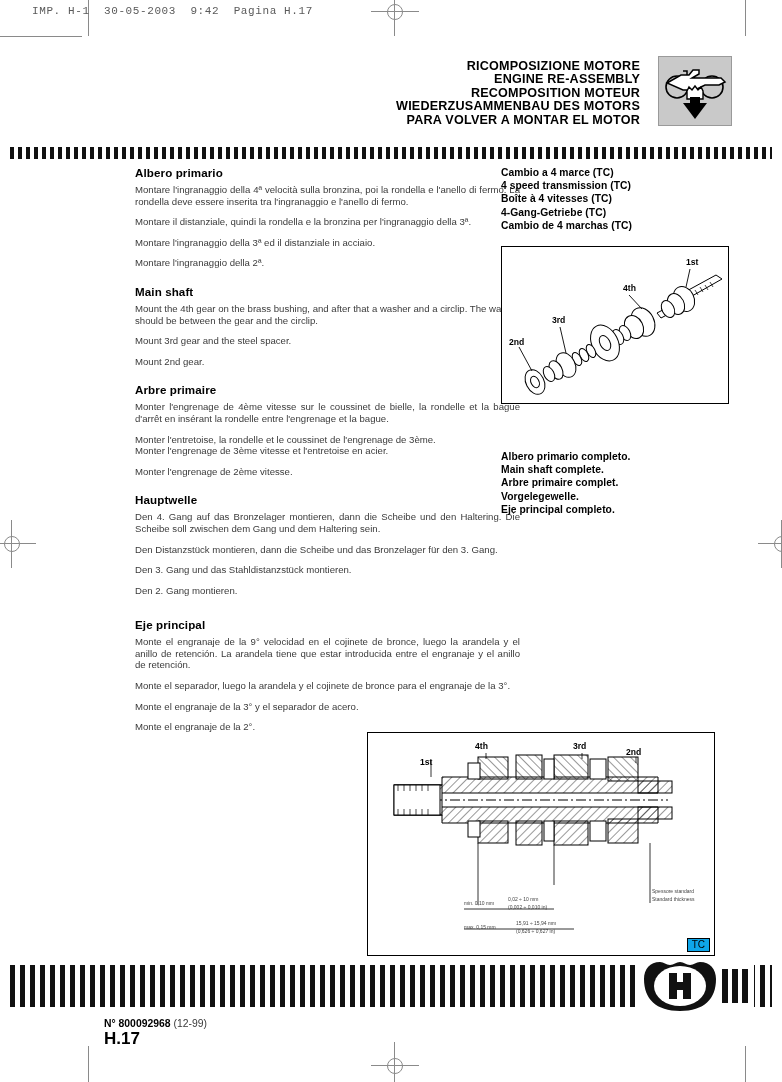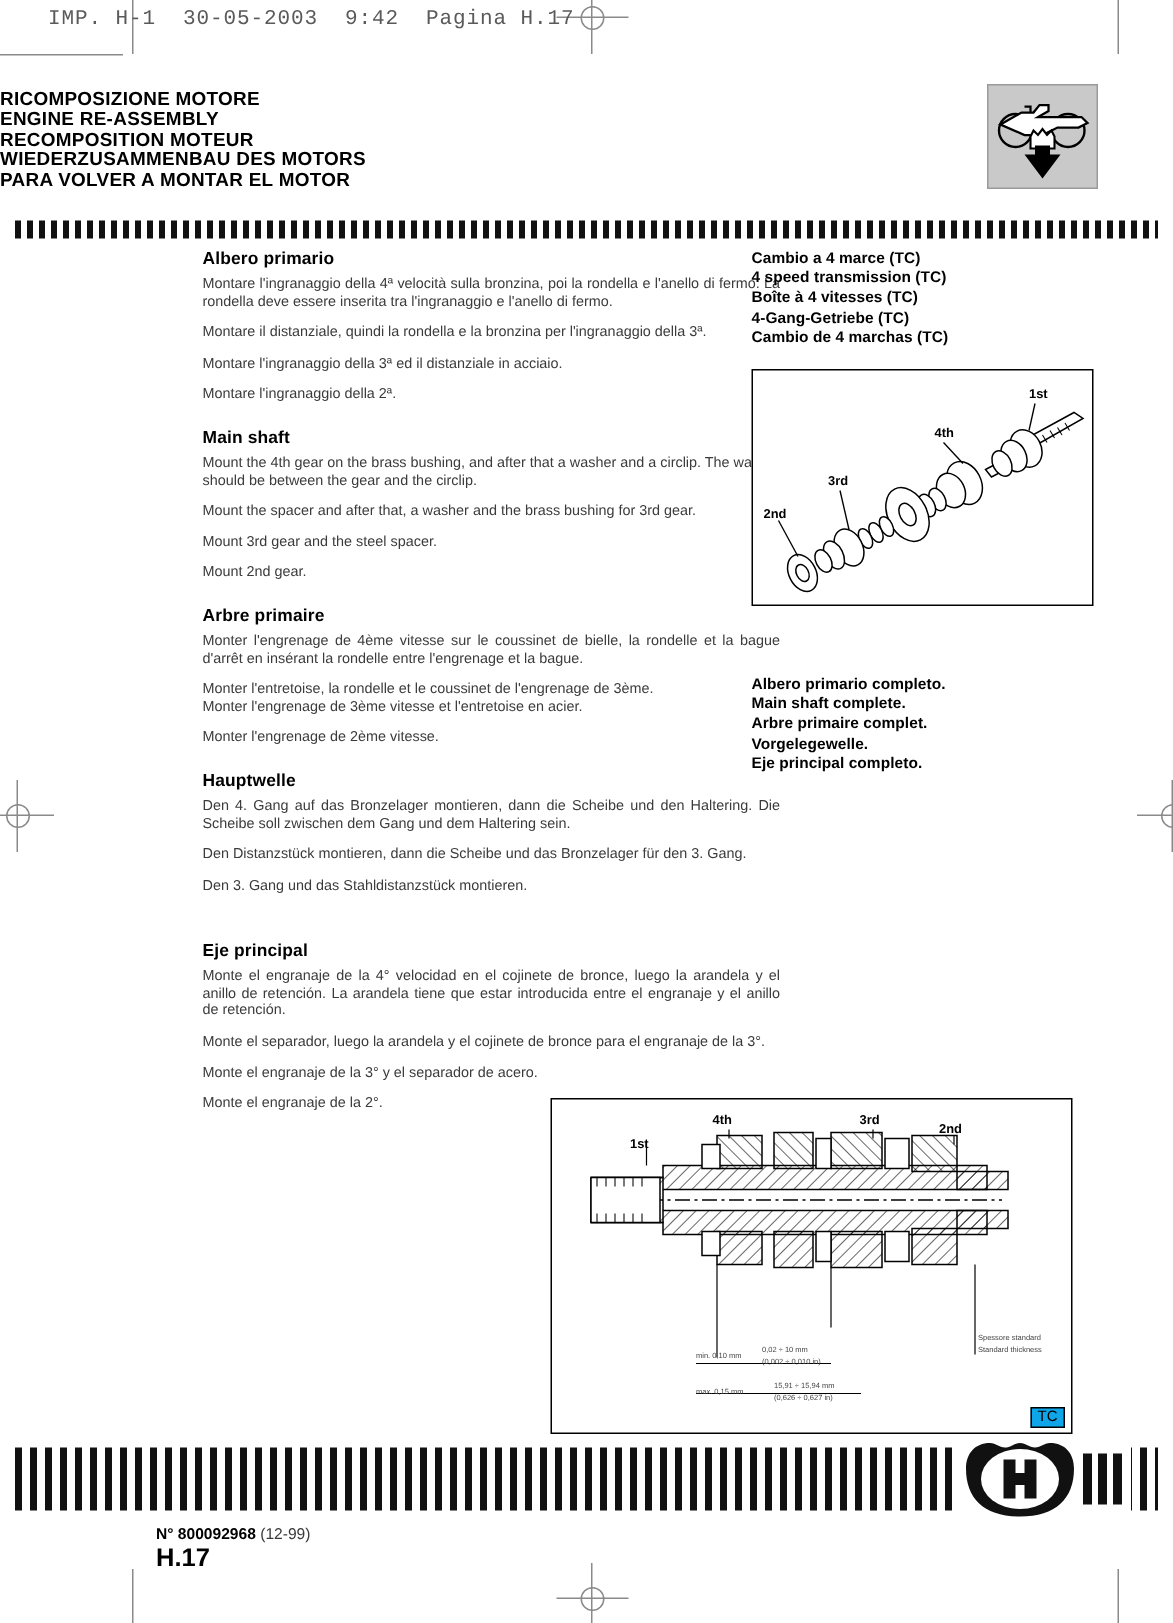--- a/index.html
+++ b/index.html
@@ -28,30 +28,30 @@
   .cl-tl-v { left:88px; top:0; width:1px; height:36px; }
   .cl-tl-h { left:0; top:36px; width:82px; height:1px; }
   .cl-tr-v { left:745px; top:0; width:1px; height:36px; }
   .cl-bl-v { left:88px; top:1046px; width:1px; height:36px; }
   .cl-br-v { left:745px; top:1046px; width:1px; height:36px; }
 
   
   .file-stamp {
     position:absolute; left:32px; top:5px;
     font-family:"Liberation Mono", monospace;
-    font-size:14px; color:#5a5a5a; letter-spacing:0.6px;
+    font-size:11px; color:#5a5a5a; letter-spacing:0.6px;
     white-space:pre;
   }
 
   
   .page { position:absolute; left:0; top:44px; width:782px; }
 
   
   .titleblock {
-    text-align:left;
+    text-align:right;
     font-weight:bold;
     font-size:12.6px;
     line-height:13.4px;
     letter-spacing:0.2px;
     padding-top:16px;
     width:640px;
     margin-left:0;
   }
   .titleblock div { white-space:nowrap; }
 
@@ -205,46 +205,46 @@
       <p class="body">Montare l'ingranaggio della 4ª velocità sulla bronzina, poi la rondella e l'anello di fermo. La rondella deve essere inserita tra l'ingranaggio e l'anello di fermo.</p>
       <p class="body">Montare il distanziale, quindi la rondella e la bronzina per l'ingranaggio della 3ª.</p>
       <p class="body">Montare l'ingranaggio della 3ª ed il distanziale in acciaio.</p>
       <p class="body last">Montare l'ingranaggio della 2ª.</p>
     </section>
     <div class="sec-gap"></div>
 
     <section>
       <h3 class="sec">Main shaft</h3>
       <p class="body">Mount the 4th gear on the brass bushing, and after that a washer and a circlip. The washer should be between the gear and the circlip.</p>
-      <p class="body">Mount the spacer and after that, a washer and the brass bushing for 3rd gear.</p>
       <p class="body">Mount 3rd gear and the steel spacer.</p>
       <p class="body last">Mount 2nd gear.</p>
     </section>
     <div class="sec-gap"></div>
 
     <section>
       <h3 class="sec">Arbre primaire</h3>
       <p class="body">Monter l'engrenage de 4ème vitesse sur le coussinet de bielle, la rondelle et la bague d'arrêt en insérant la rondelle entre l'engrenage et la bague.</p>
       <p class="body" style="white-space:pre-line;text-align:left;">Monter l'entretoise, la rondelle et le coussinet de l'engrenage de 3ème.
 Monter l'engrenage de 3ème vitesse et l'entretoise en acier.</p>
       <p class="body last">Monter l'engrenage de 2ème vitesse.</p>
     </section>
     <div class="sec-gap"></div>
 
     <section>
       <h3 class="sec">Hauptwelle</h3>
       <p class="body">Den 4. Gang auf das Bronzelager montieren, dann die Scheibe und den Haltering. Die Scheibe soll zwischen dem Gang und dem Haltering sein.</p>
       <p class="body">Den Distanzstück montieren, dann die Scheibe und das Bronzelager für den 3. Gang.</p>
       <p class="body">Den 3. Gang und das Stahldistanzstück montieren.</p>
+      <p class="body last">Den 2. Gang montieren.</p>
     </section>
     <div class="sec-gap" style="height:22px"></div>
 
     <section>
       <h3 class="sec">Eje principal</h3>
-      <p class="body">Monte el engranaje de la 4° velocidad  en el cojinete de bronce, luego la arandela y el anillo de retención. La arandela tiene que estar introducida entre el engranaje y el anillo de retención.</p>
+      <p class="body">Monte el engranaje de la 9° velocidad  en el cojinete de bronce, luego la arandela y el anillo de retención. La arandela tiene que estar introducida entre el engranaje y el anillo de retención.</p>
       <p class="body">Monte el separador, luego la arandela y el cojinete de bronce para el engranaje de la 3°.</p>
       <p class="body">Monte el engranaje de la 3° y el separador de acero.</p>
       <p class="body last">Monte el engranaje de la 2°.</p>
     </section>
   </div>
 
   <div class="col-right">
 
     <div class="caption">
       <div>Cambio a 4 marce (TC)</div>

